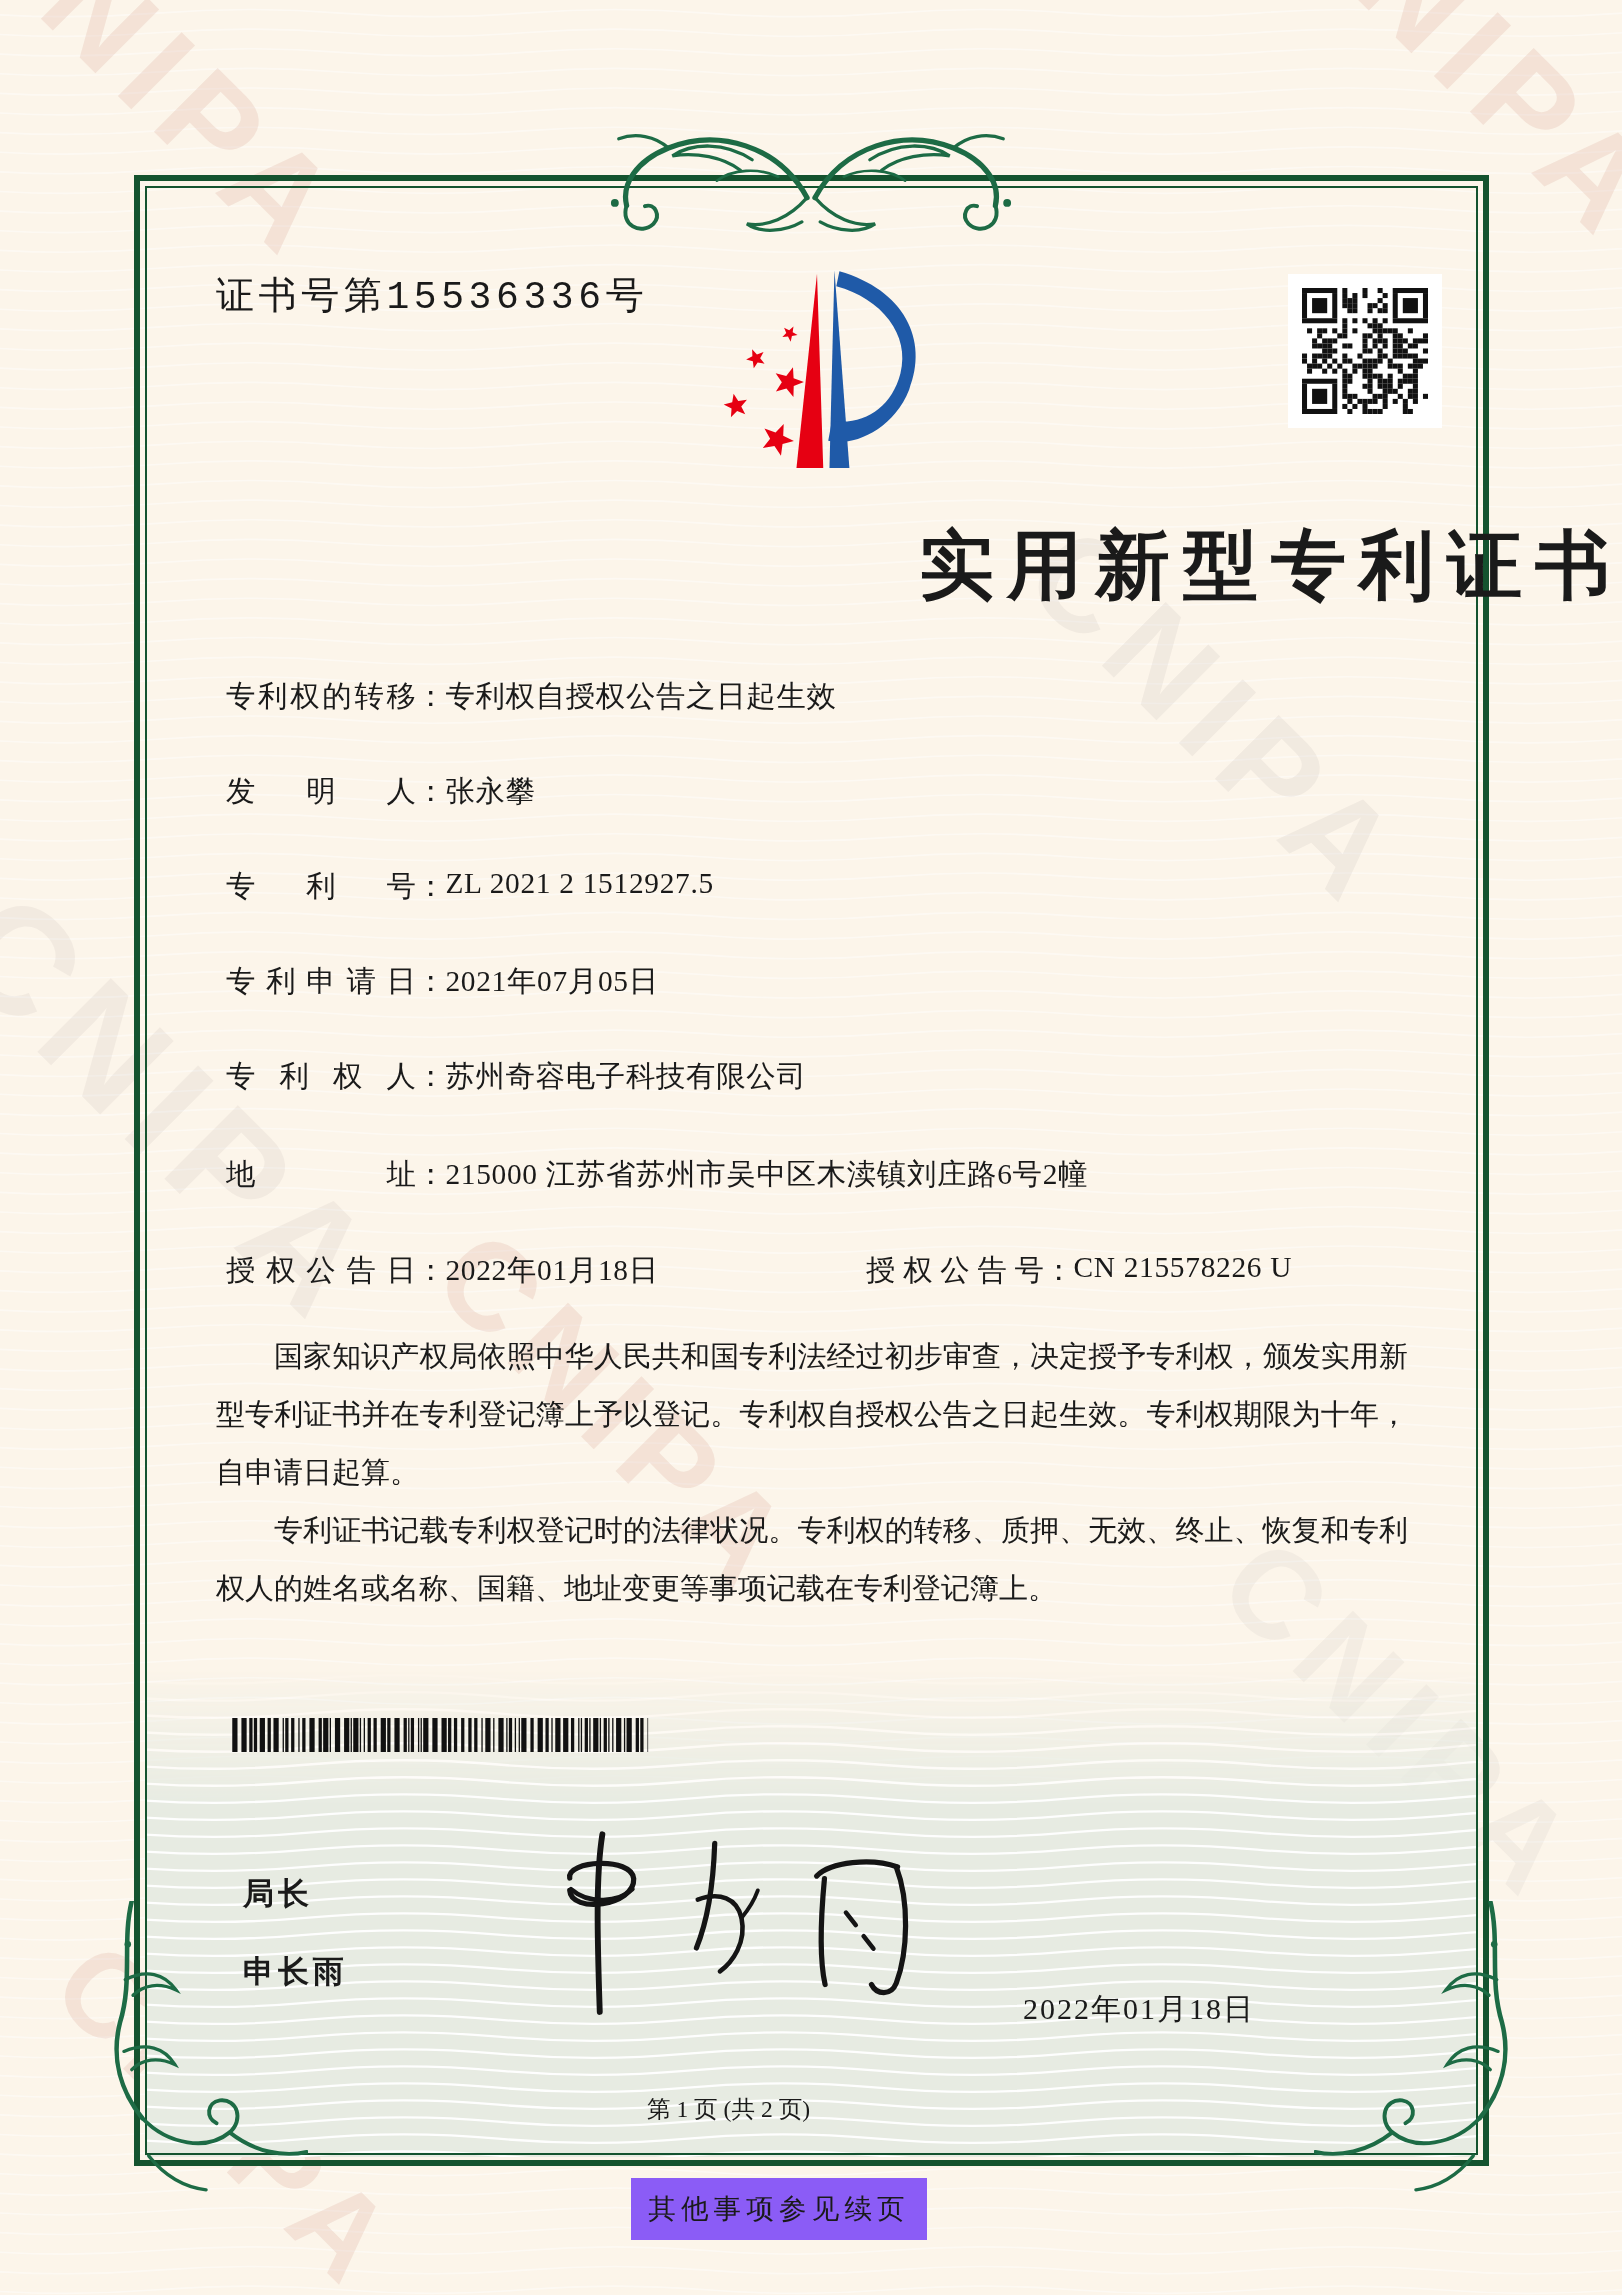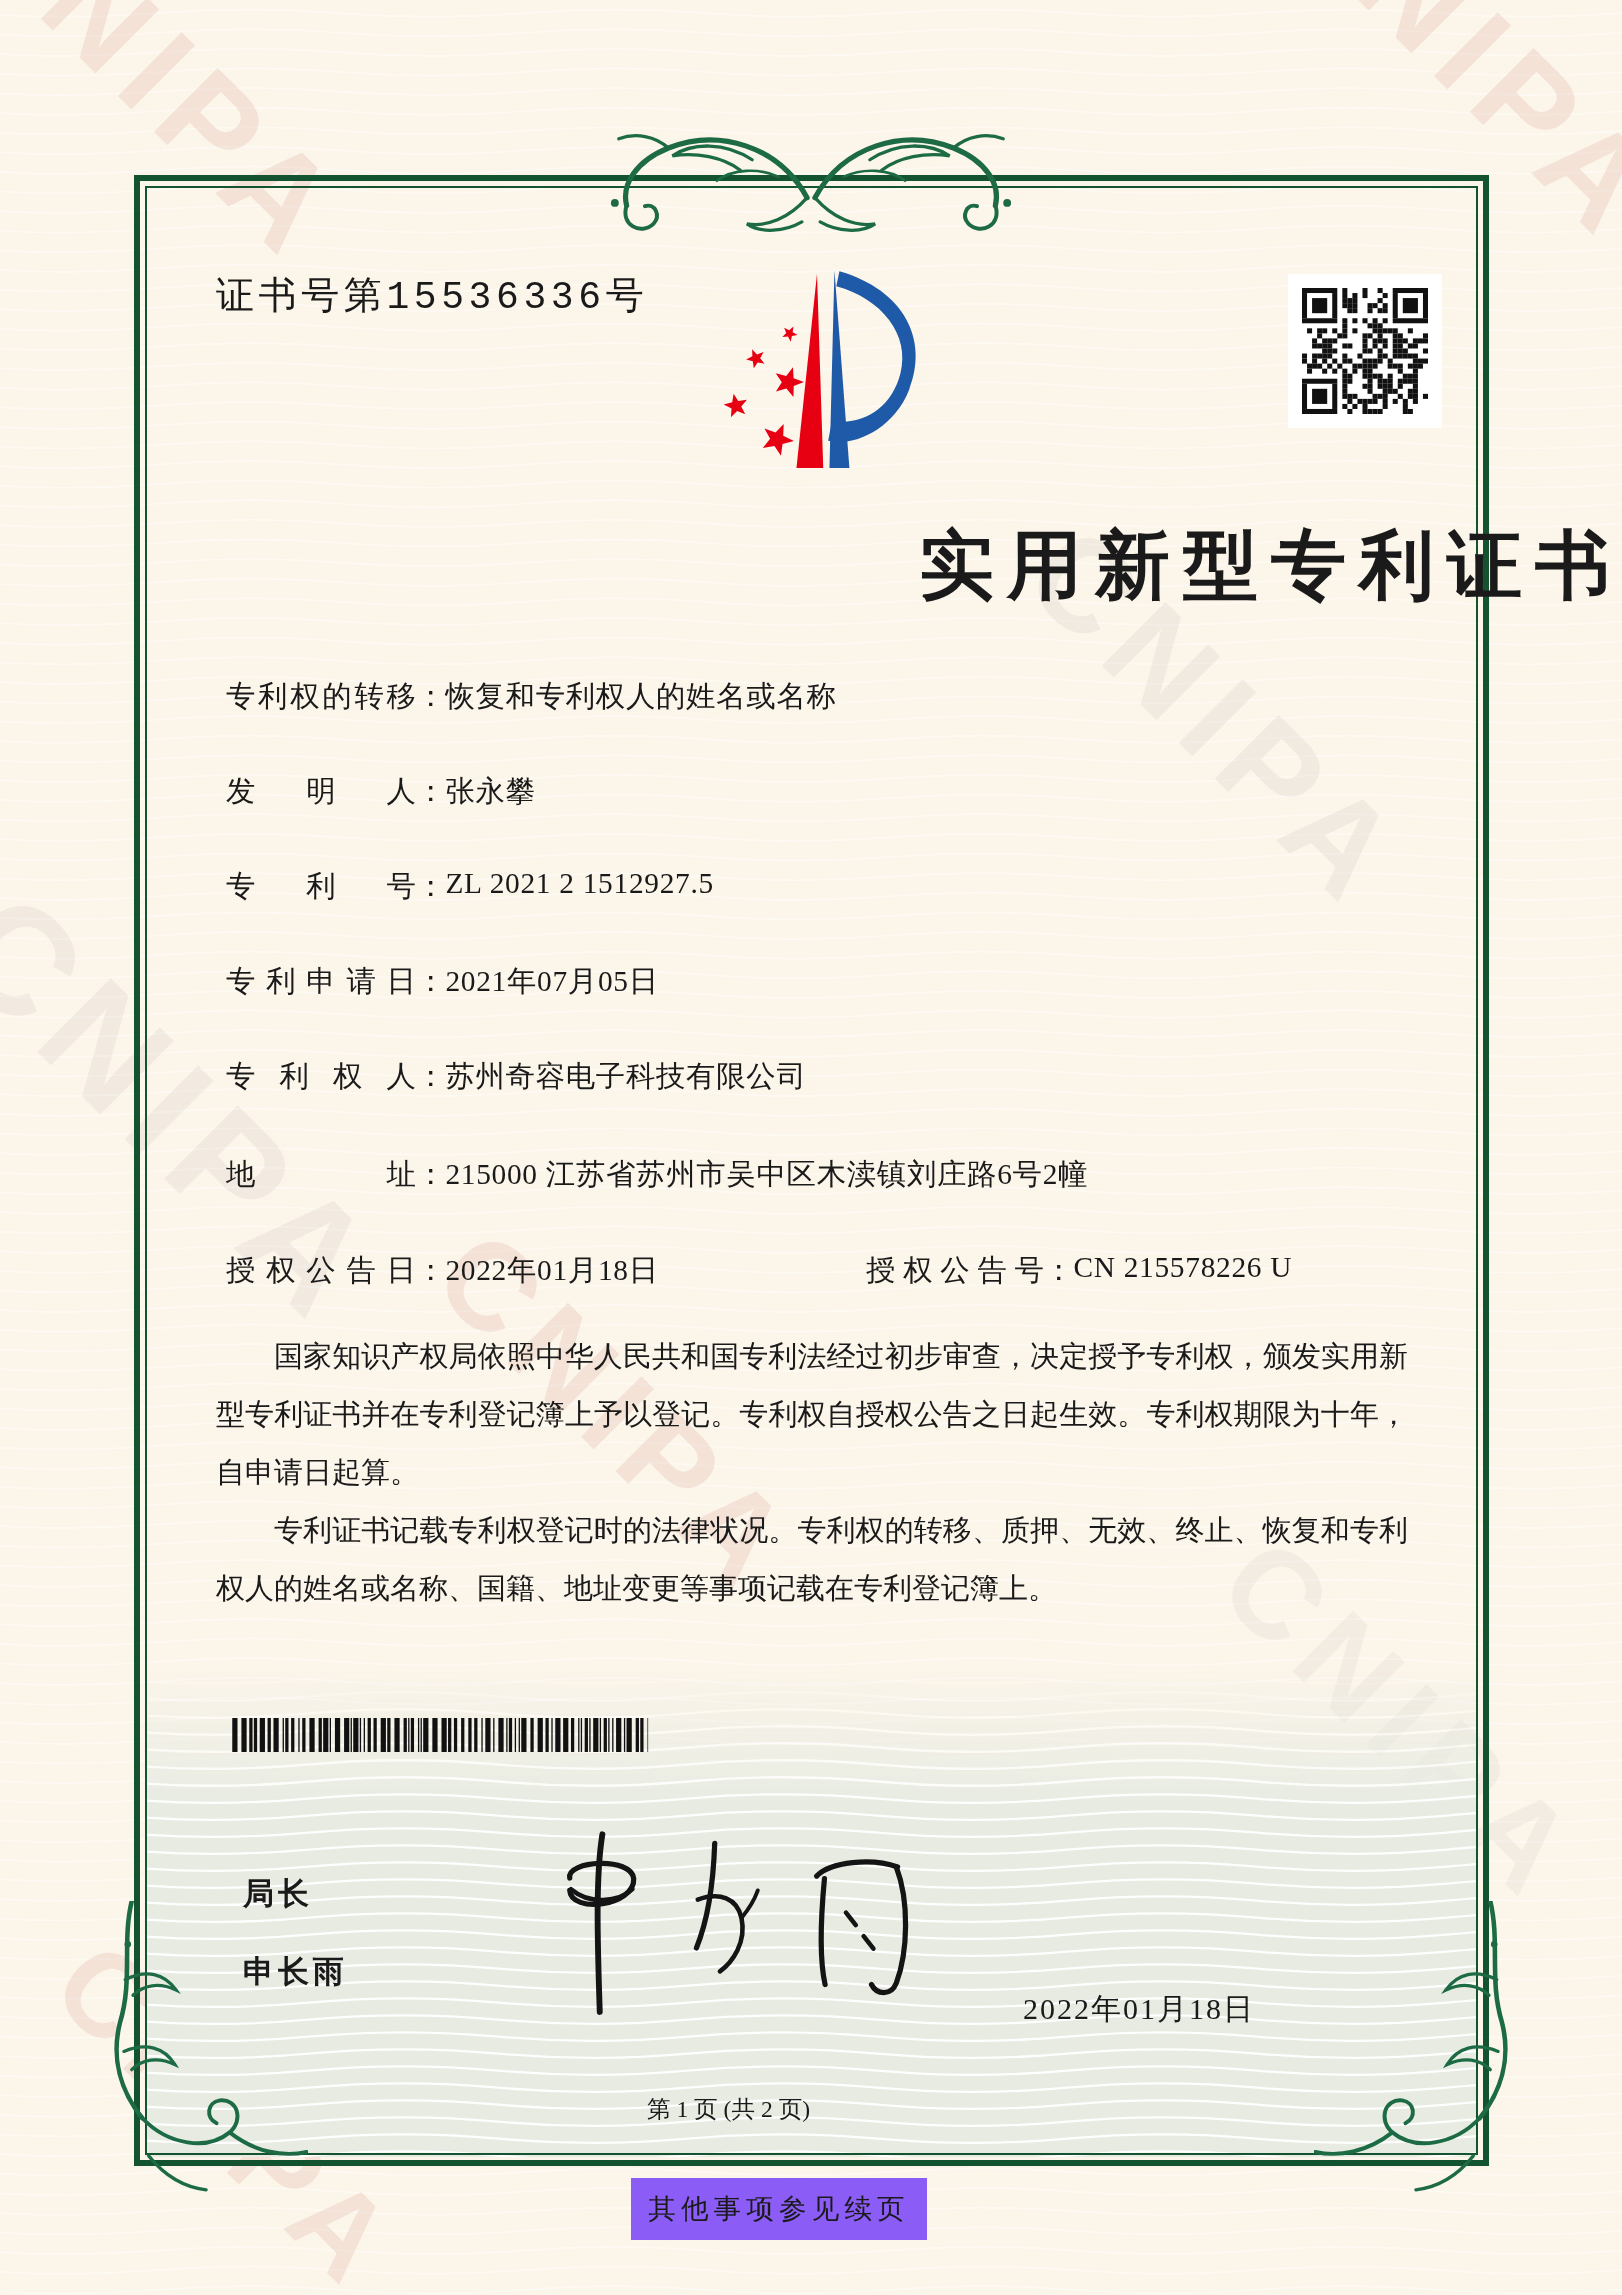--- a/index.html
+++ b/index.html
@@ -534,21 +534,21 @@
         <rect x="0" y="184.32" width="53.76" height="7.68" fill="#111111"></rect>
         <rect x="0" y="145.92" width="7.68" height="38.4" fill="#111111"></rect>
         <rect x="46.08" y="145.92" width="7.68" height="38.4" fill="#111111"></rect>
         <rect x="15.36" y="153.6" width="23.04" height="23.04" fill="#111111"></rect>
       </svg>
   </div>
 
   <div id="title">实用新型专利证书</div>
 
   <div class="row r1">
-    <span class="lbl">专利权的转移</span><span class="colon">：</span><span class="val">恢复和专利权人的姓名或名称</span>
+    <span class="lbl">专利权的转移</span><span class="colon">：</span><span class="val">专利权自授权公告之日起生效</span>
   </div>
   <div class="row r2">
     <span class="lbl">发明人</span><span class="colon">：</span><span class="val">张永攀</span>
   </div>
   <div class="row r3">
     <span class="lbl">专利号</span><span class="colon">：</span><span class="val">ZL 2021 2 1512927.5</span>
   </div>
   <div class="row r4">
     <span class="lbl">专利申请日</span><span class="colon">：</span><span class="val">2021年07月05日</span>
   </div>

